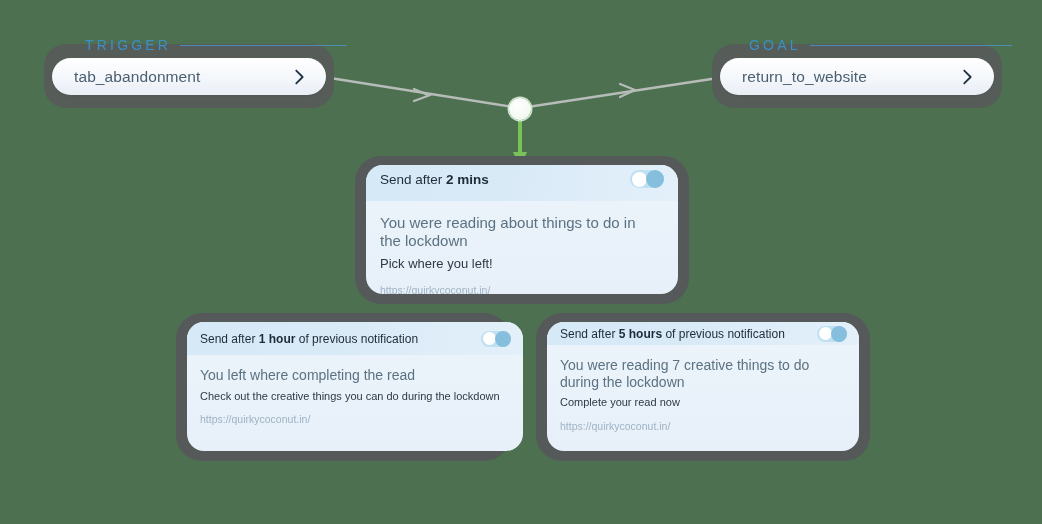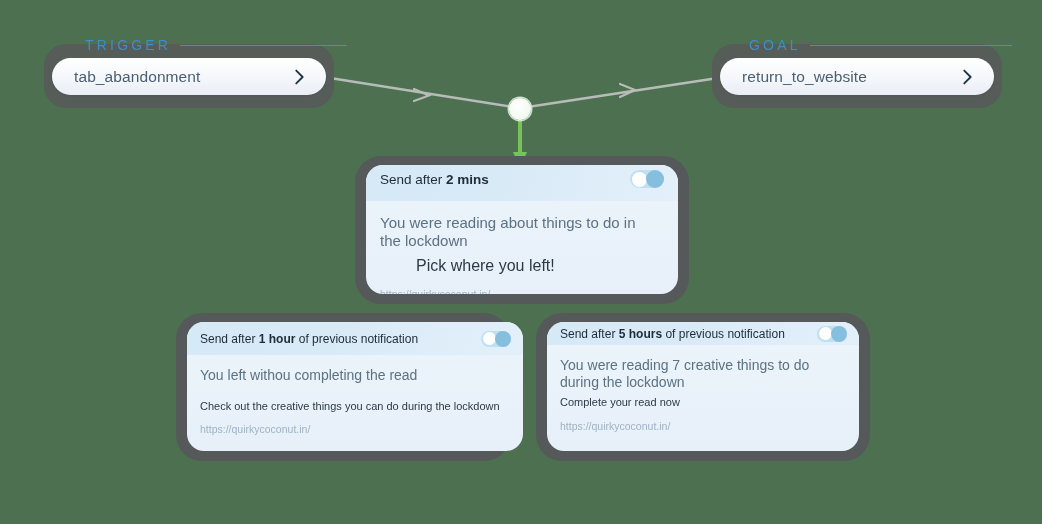--- a/index.html
+++ b/index.html
@@ -177,40 +177,40 @@
       <span class="head-text" style="font-size:13.5px;">
         <span>Send after </span><b>2 mins</b><span></span>
       </span>
       <span class="toggle" style="width:34px;height:18px;">
         <span class="knob" style="width:15px;height:15px;"></span>
         <span class="dot" style="width:18px;height:18px;"></span>
       </span>
     </div>
     <div class="card-body" style="padding:13px 24px 0 14px;">
       <div class="c-title" style="font-size:15px;">You were reading about things to do in the lockdown</div>
-      <div class="c-sub" style="font-size:16px;margin-top:7px;margin-left:36px;">Pick where you left!</div>
+      <div class="c-sub" style="font-size:13px;margin-top:7px;">Pick where you left!</div>
       <div class="c-url" style="font-size:10.5px;margin-top:11px;">https://quirkycoconut.in/</div>
     </div>
   </div>
 
   
   <div class="frame card-frame" style="left:176px;top:313px;width:334px;height:148px;"></div>
   <div class="card" style="left:187px;top:322px;width:336px;height:129px;">
     <div class="card-head" style="height:33px;padding:0 12px 0 13px;">
       <span class="head-text" style="font-size:12px;">
         <span>Send after </span><b>1 hour</b><span> of previous notification</span>
       </span>
       <span class="toggle" style="width:30px;height:16px;">
         <span class="knob" style="width:13px;height:13px;"></span>
         <span class="dot" style="width:16px;height:16px;"></span>
       </span>
     </div>
     <div class="card-body" style="padding:12px 18px 0 13px;">
-      <div class="c-title" style="font-size:14px;">You left withou completing the read</div>
-      <div class="c-sub" style="font-size:11px;margin-top:16px;">Check out the creative things you can do during the lockdown</div>
+      <div class="c-title" style="font-size:14px;">You left where completing the read</div>
+      <div class="c-sub" style="font-size:11px;margin-top:6px;">Check out the creative things you can do during the lockdown</div>
       <div class="c-url" style="font-size:10.5px;margin-top:10px;">https://quirkycoconut.in/</div>
     </div>
   </div>
 
   
   <div class="frame card-frame" style="left:536px;top:313px;width:334px;height:148px;"></div>
   <div class="card" style="left:547px;top:322px;width:312px;height:129px;">
     <div class="card-head" style="height:23px;padding:0 12px 0 13px;">
       <span class="head-text" style="font-size:12px;">
         <span>Send after </span><b>5 hours</b><span> of previous notification</span>

